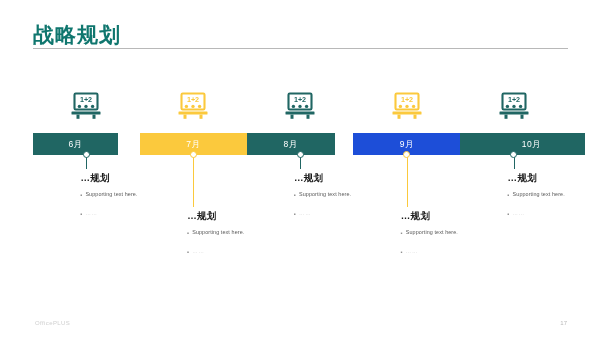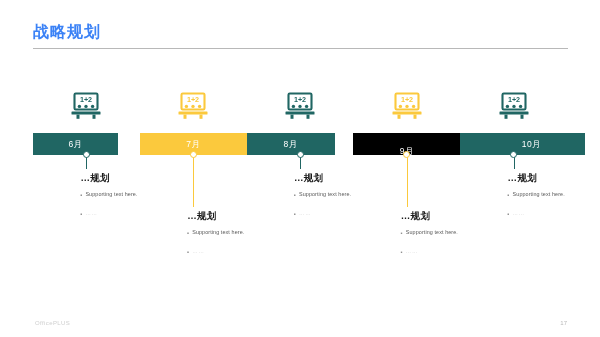--- a/index.html
+++ b/index.html
@@ -14,23 +14,23 @@
     background: #ffffff;
     overflow: hidden;
     font-family: "Liberation Sans", "DejaVu Sans", sans-serif;
   }
 
   
   .title {
     position: absolute;
     left: 33px;
     top: 24px;
-    font-size: 16px;
+    font-size: 21px;
     font-weight: bold;
-    color: #3b82f6;
+    color: #0f766e;
     letter-spacing: 1px;
     line-height: 1;
   }
   .title-rule {
     position: absolute;
     left: 33px;
     top: 48px;
     width: 535px;
     height: 1px;
     background: #b8b8b8;
@@ -154,21 +154,21 @@
 
 <div class="slide">
 
   <div class="title">战略规划</div>
   <div class="title-rule"></div>
 
   <div class="timeline">
       <div class="seg" style="left: 405px; width: 106.8px; background: rgb(32, 102, 99); padding-left: 40px;">
         <span class="seg-label">10月</span>
       </div>
-      <div class="seg" style="left: 320.4px; width: 106.8px; background: #000000; align-items: flex-end;">
+      <div class="seg" style="left: 320.4px; width: 106.8px; background: #1d4ed8;">
         <span class="seg-label">9月</span>
       </div>
       <div class="seg" style="left: 213.6px; width: 88px; background: rgb(32, 102, 99);">
         <span class="seg-label">8月</span>
       </div>
       <div class="seg" style="left: 106.8px; width: 107px; background: rgb(251, 201, 61);">
         <span class="seg-label">7月</span>
       </div>
       <div class="seg" style="left: 0px; width: 85px; background: rgb(32, 102, 99);">
         <span class="seg-label">6月</span>

